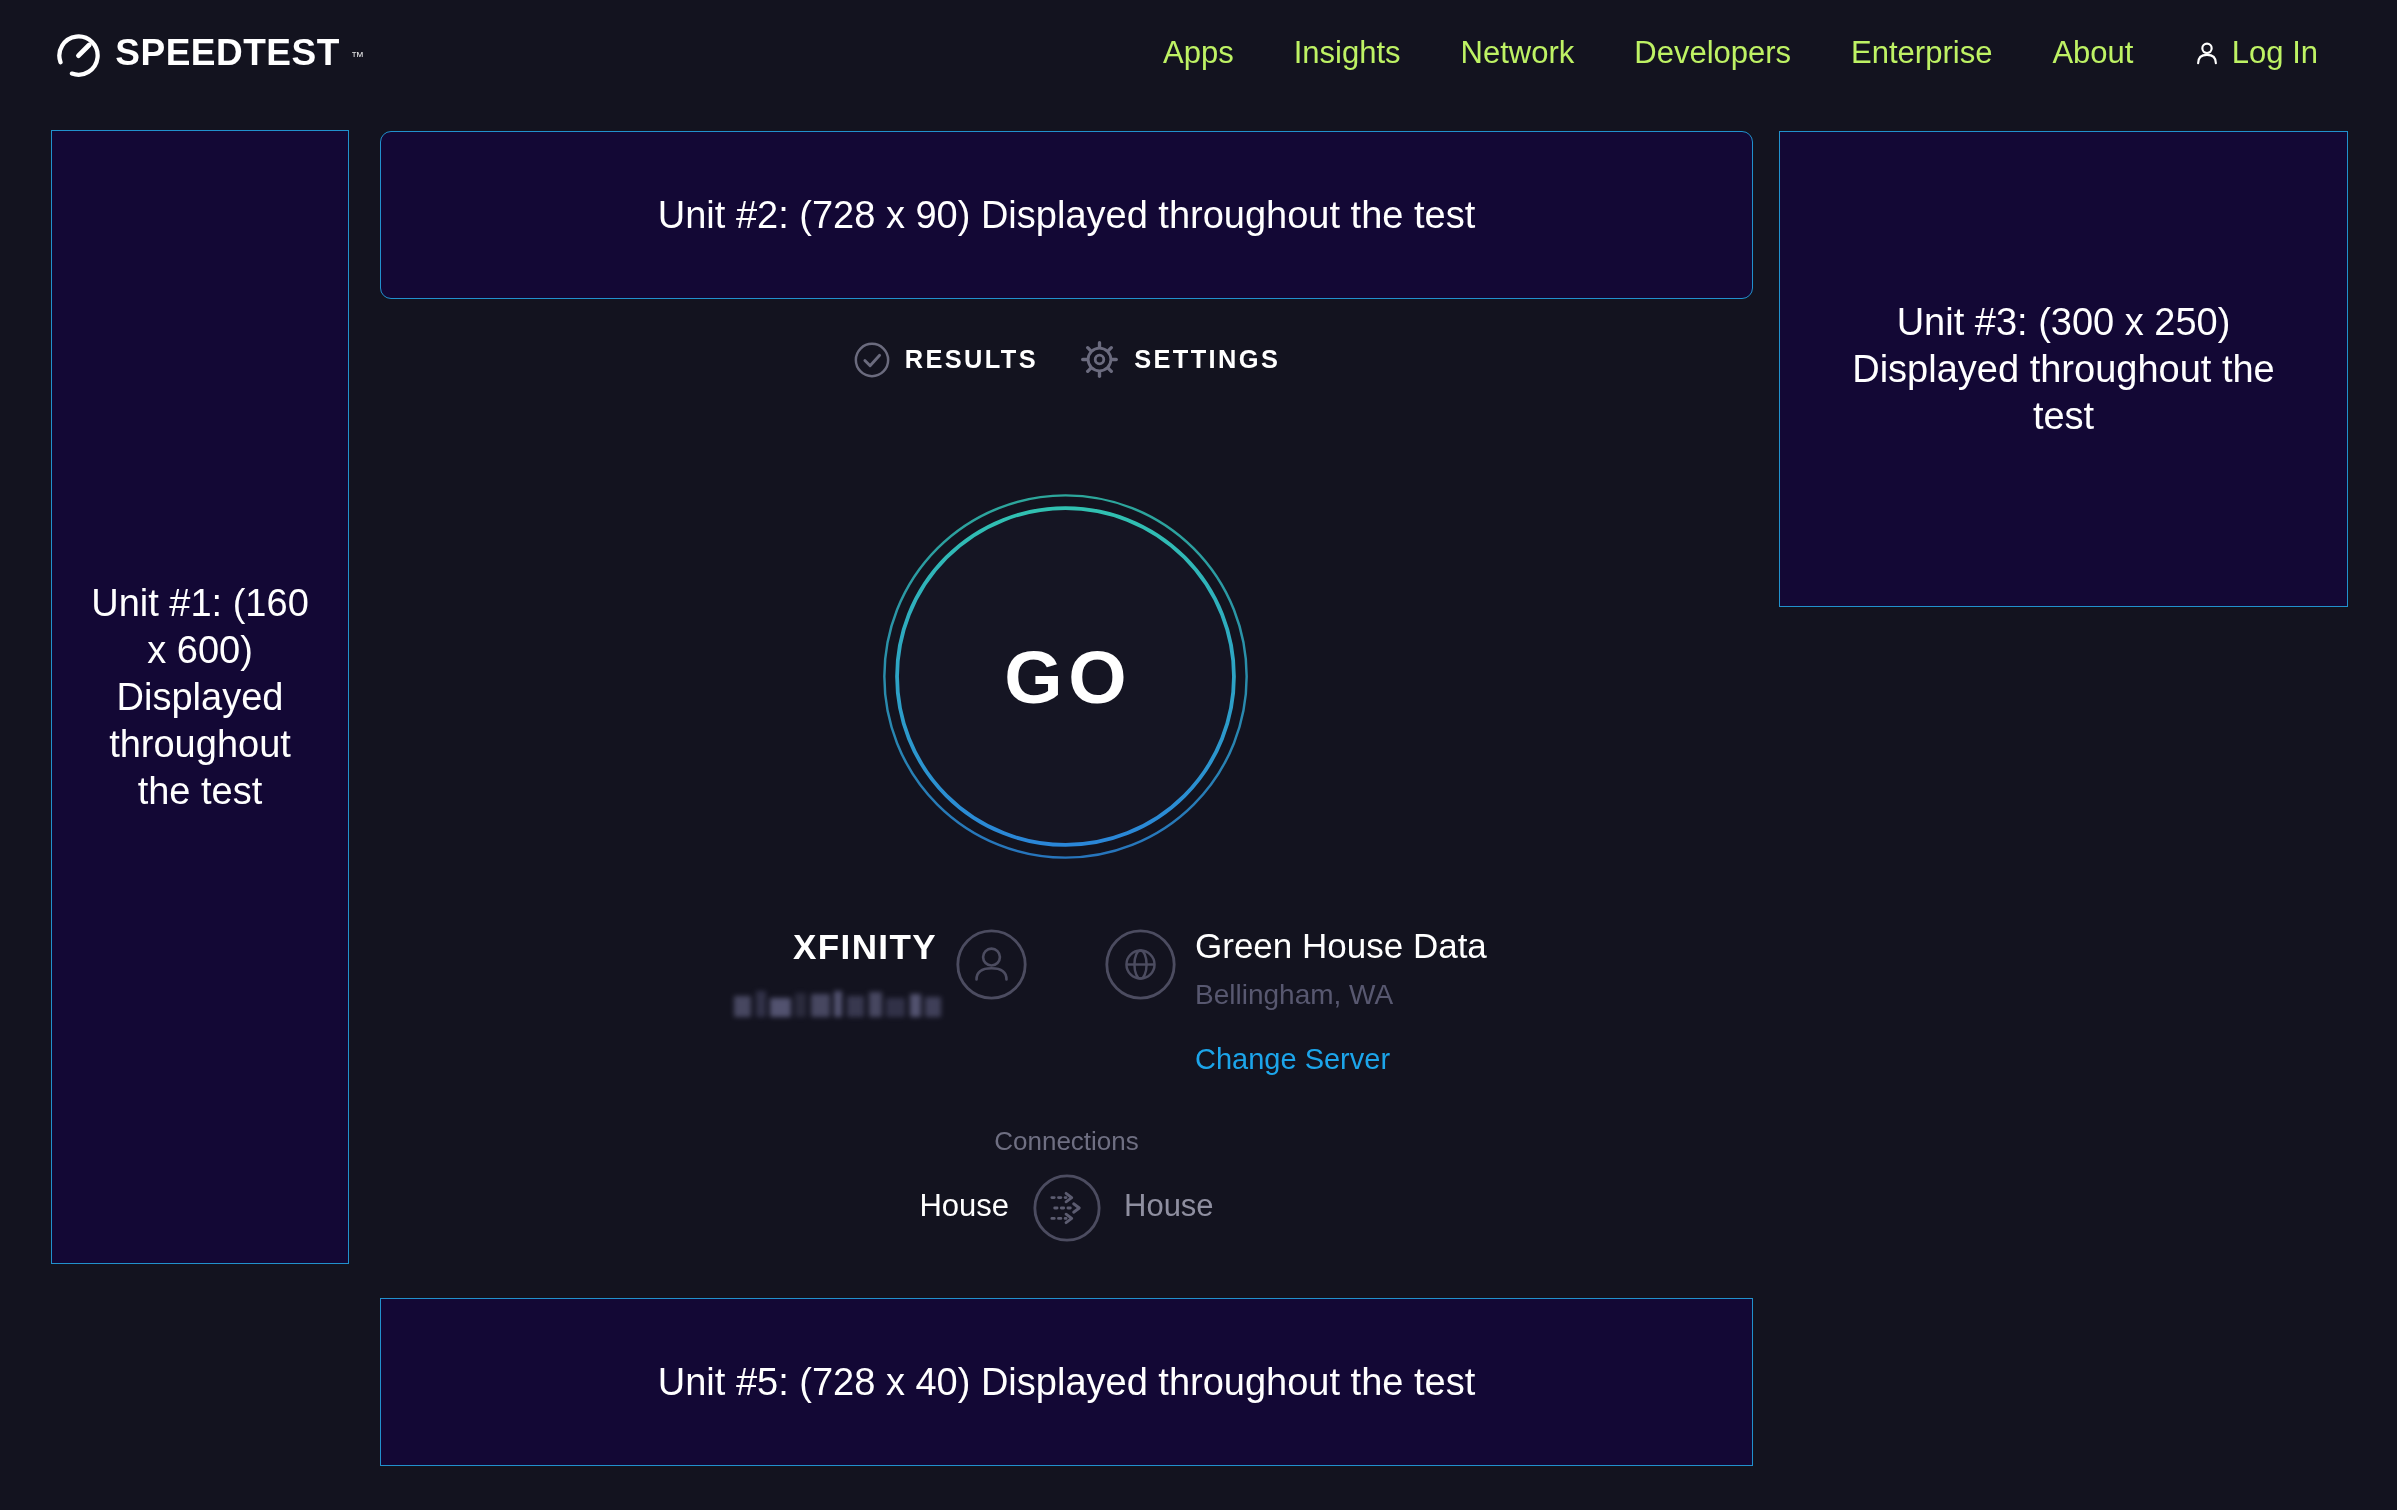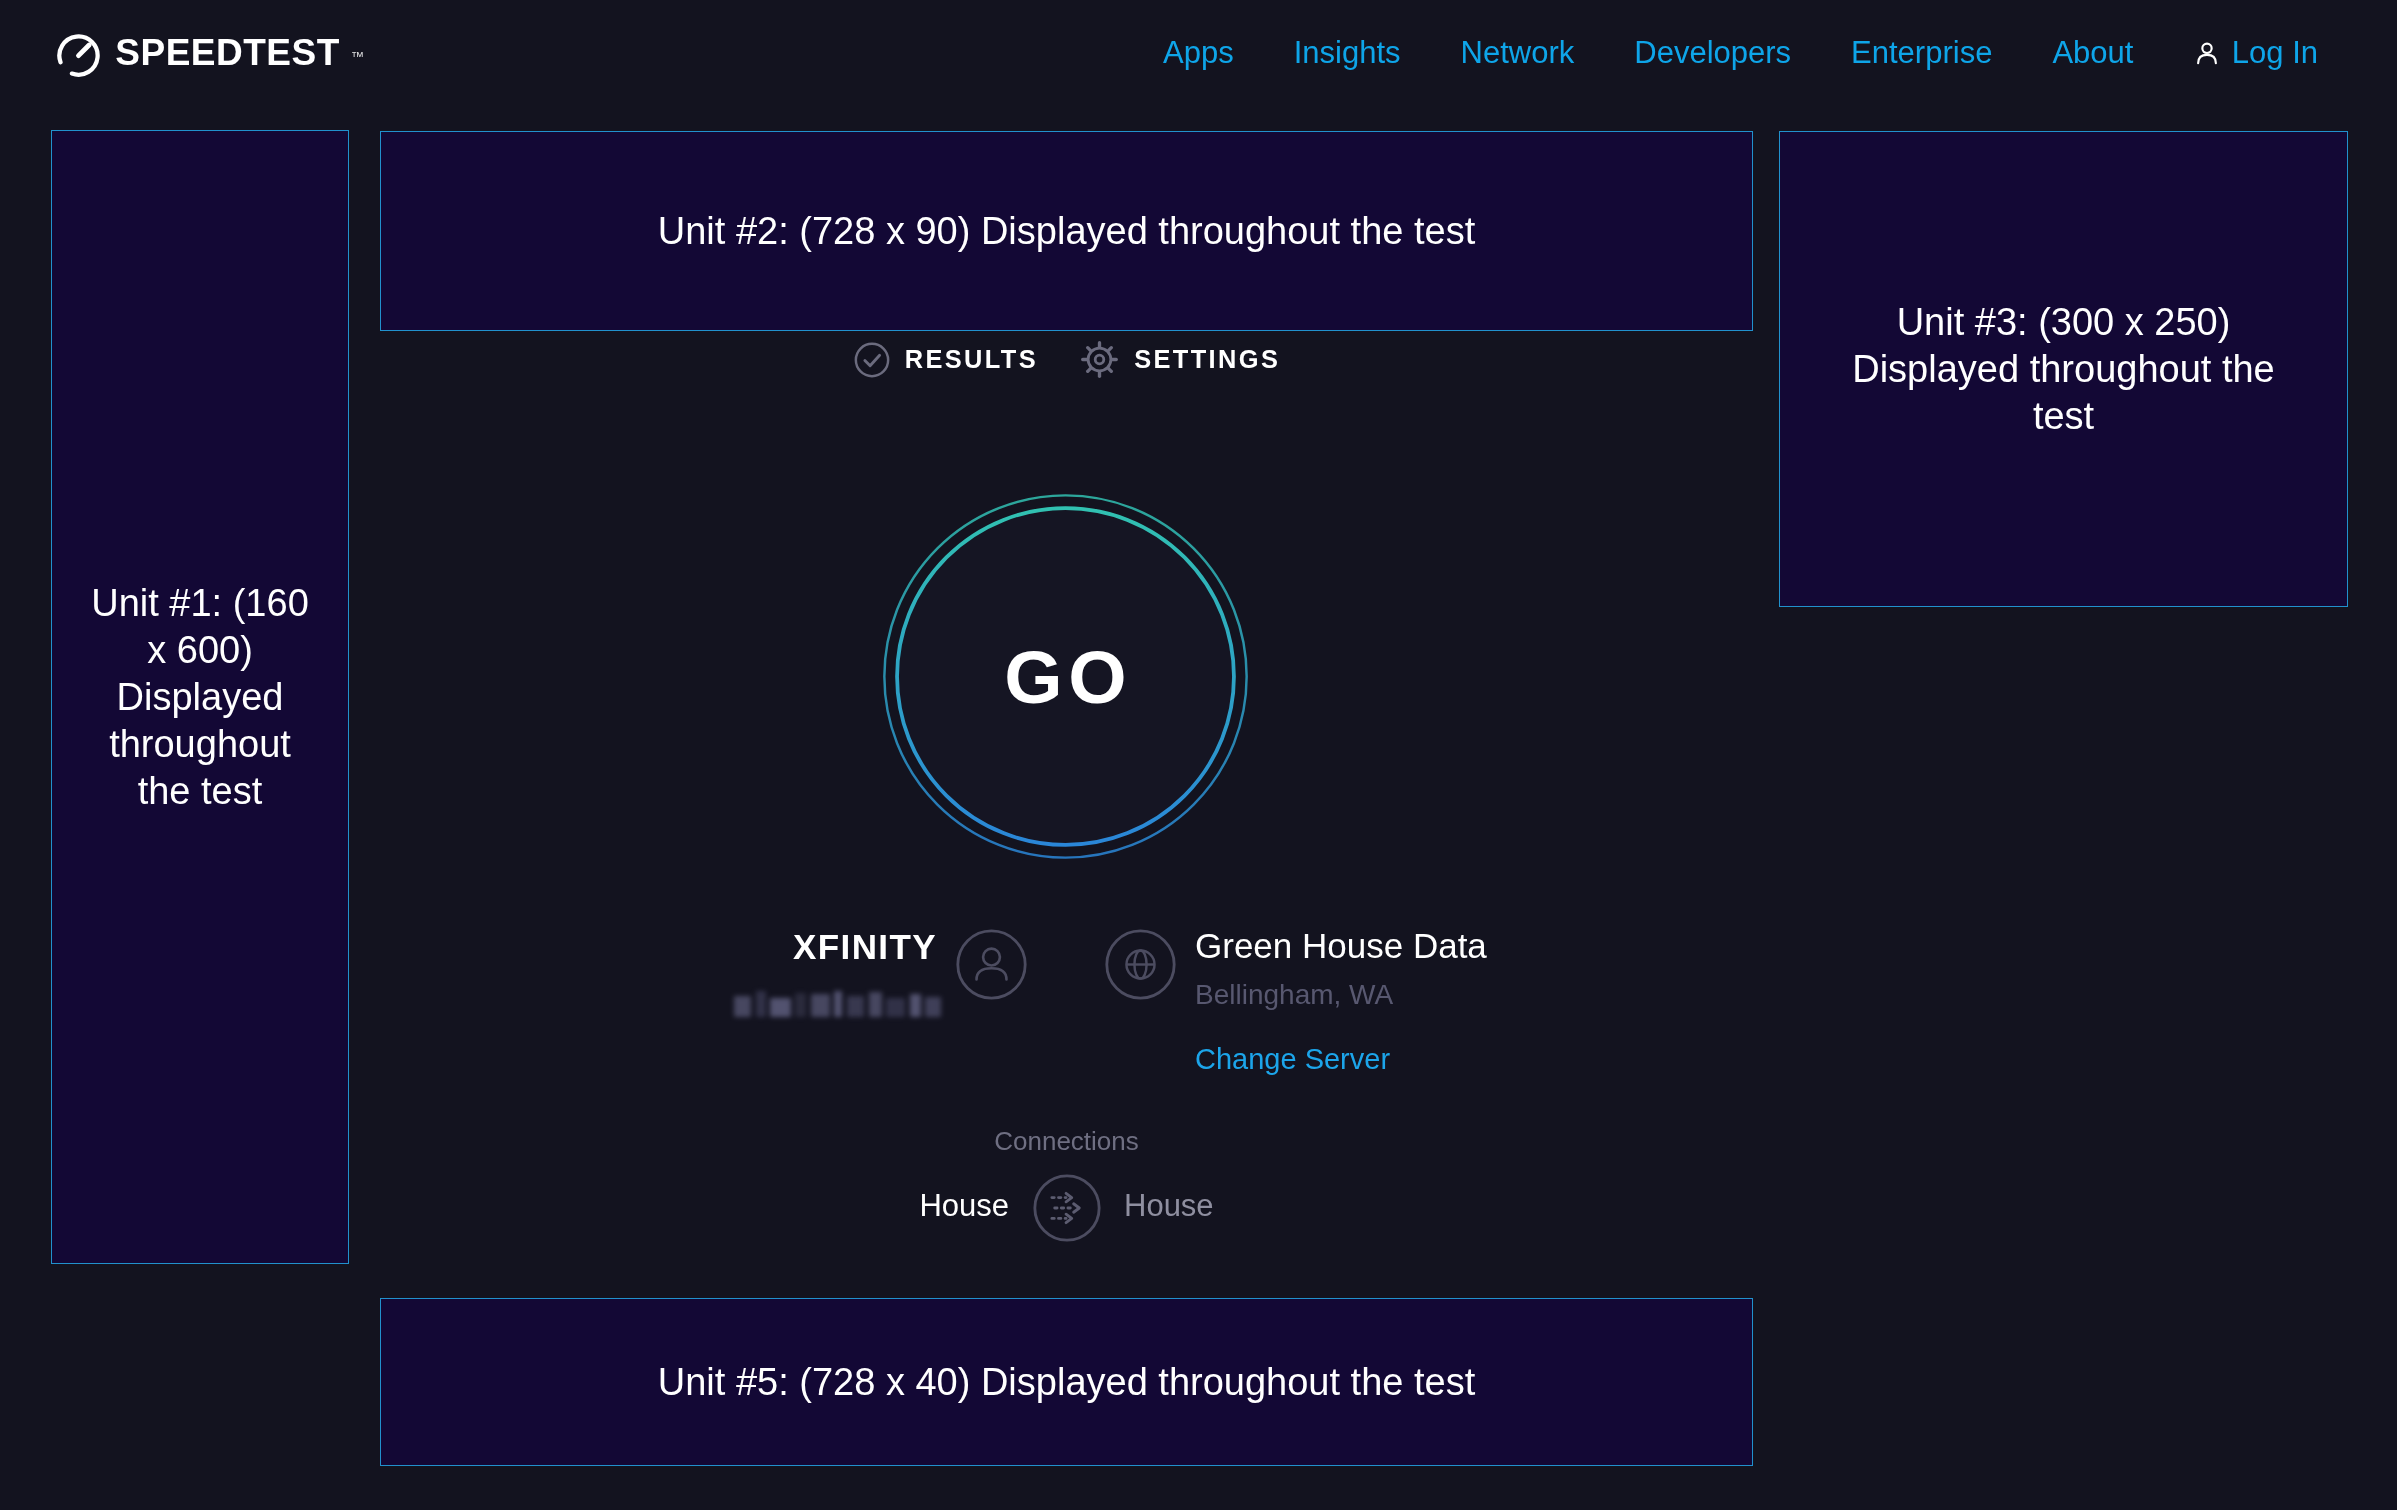--- a/index.html
+++ b/index.html
@@ -14,32 +14,32 @@
   .topnav {
     position:absolute; top:0; left:0; width:100%; height:105px;
     display:flex; align-items:center; justify-content:space-between;
     padding:0 79px 0 53px;
   }
   .logo { display:flex; align-items:center; gap:11.3px; cursor:pointer; }
   .logo svg { width:51px; height:51px; margin-top:1.9px; }
   .logo-text { font-size:37px; font-weight:700; letter-spacing:0.5px; line-height:51px; }
   .tm { font-size:13px; line-height:13px; margin-top:7.5px; opacity:.85; }
   .menu { display:flex; align-items:center; gap:60px; }
-  .menu a { color:#0ea5e9; font-size:31px; text-decoration:none; cursor:pointer; }
+  .menu a { color:#bef264; font-size:31px; text-decoration:none; cursor:pointer; }
   .login { display:flex; align-items:center; gap:10.4px; }
   .login svg { width:28px; height:28px; }
 
   
   .ad {
     position:absolute; background:#130835; border:1.9px solid #2191cd;
     display:flex; align-items:center; justify-content:center; text-align:center;
     font-size:38px; line-height:47px; color:#ffffff; cursor:pointer;
   }
   #ad1 { left:51px;   top:130px;  width:298px;  height:1134px; padding:0 38px; }
-  #ad2 { left:380px;  top:131px;  width:1373px; height:200px; }
+  #ad2 { left:380px;  top:131px;  width:1373px; height:168px;border-radius:11px; }
   #ad3 { left:1779px; top:131px;  width:569px;  height:476px; padding:0 56px; }
   #ad4 { left:1779px; top:639px;  width:569px;  height:471px; padding:0 56px; }
   #ad5 { left:380px;  top:1298px; width:1373px; height:168px; }
 
   
   .content { position:absolute; left:380px; top:0; width:1373px; height:1510px; }
 
   .tabs {
     position:absolute; top:339px; left:0; width:100%;
     display:flex; justify-content:center; align-items:center; gap:41px;

